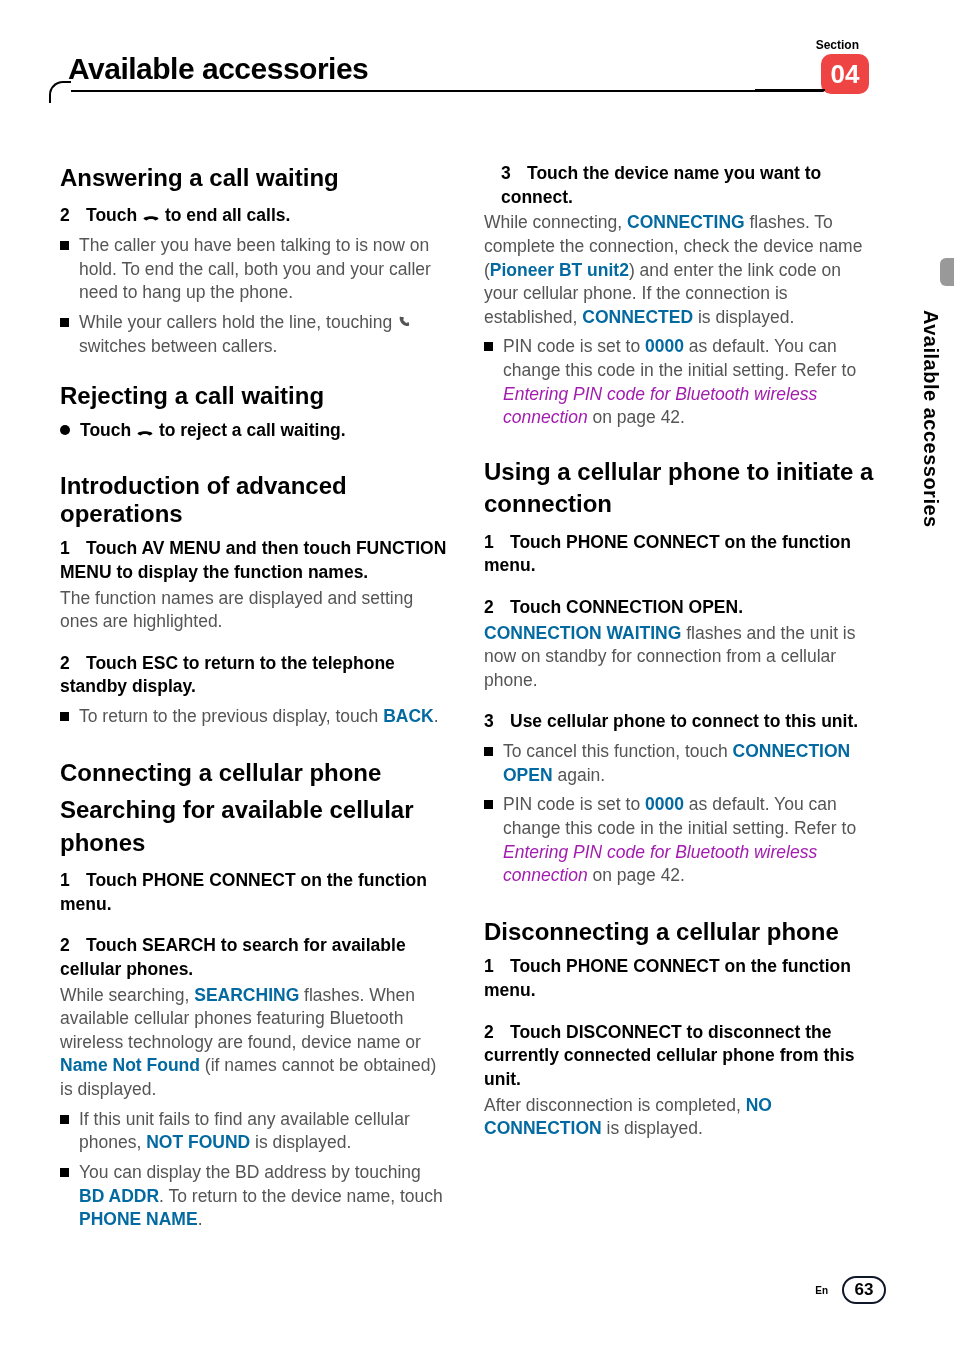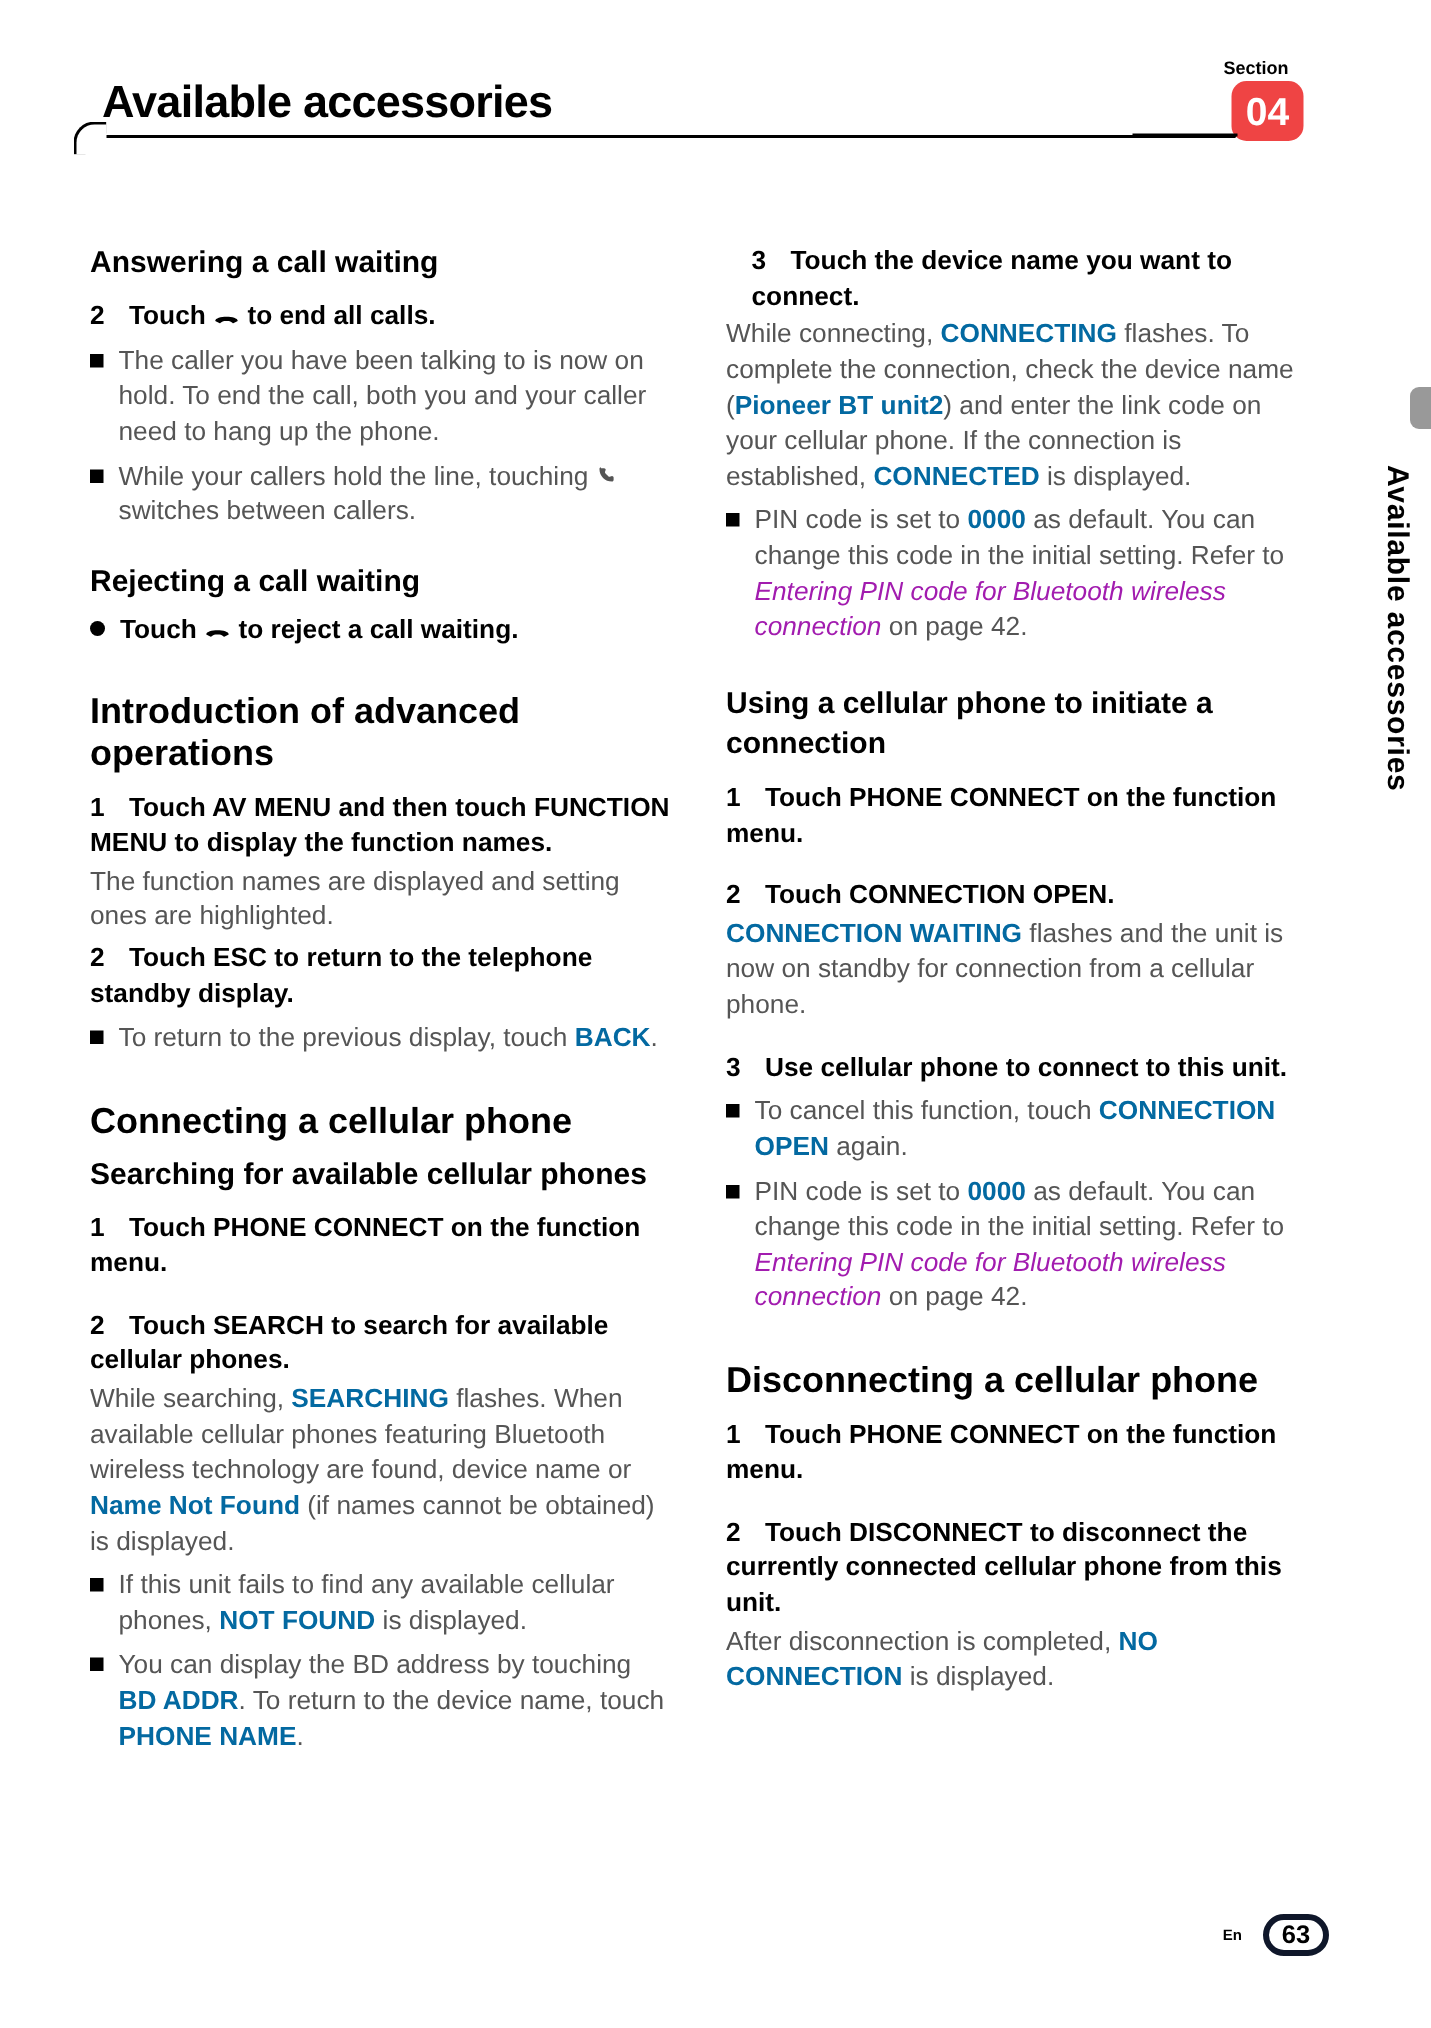--- a/index.html
+++ b/index.html
@@ -9,38 +9,38 @@
   .header-line { position: absolute; top: 40px; left: -5px; right: 70px; height: 2px; background: #000; border-radius: 2px; }
   .header-line::before { content: ""; position: absolute; left: -6px; top: -9px; width: 20px; height: 20px; border: 2px solid #000; border-right: none; border-bottom: none; border-radius: 14px 0 0 0; transform: rotate(0deg); background: #fff; }
   .header-line::after { content: ""; position: absolute; right: -1px; top: -1px; width: 70px; height: 2px; background: #000; }
   .header-title { position: absolute; left: 8px; top: 2px; font-size: 30px; font-weight: 900; letter-spacing: -0.5px; }
   .section-label { position: absolute; right: 35px; top: -12px; font-size: 12px; font-weight: 900; }
   .section-badge { position: absolute; right: 25px; top: 4px; width: 48px; height: 40px; background: #ef4444; color: #fff; border-radius: 10px; font-size: 26px; font-weight: 900; display: flex; align-items: center; justify-content: center; }
   .side-tab { position: absolute; right: 12px; top: 310px; writing-mode: vertical-rl; font-size: 20px; font-weight: 900; letter-spacing: 0.5px; }
   .side-stub { position: absolute; right: 0; top: 258px; width: 14px; height: 28px; background: #999; border-radius: 6px 0 0 6px; }
   .cols { display: flex; gap: 34px; }
   .col { width: 390px; font-size: 17.5px; line-height: 1.35; }
-  .h3 { font-size: 20px; font-weight: 900; margin-top: 22px; margin-bottom: 6px; }
+  .h3 { font-size: 24px; font-weight: 900; margin-top: 22px; margin-bottom: 6px; }
   .h2 { font-size: 24px; font-weight: 900; margin-top: 30px; margin-bottom: 8px; line-height: 1.15; }
   .step { font-weight: 900; margin-top: 10px; }
   .step .num { display: inline-block; width: 26px; }
   .body { color: #555; margin-top: 2px; }
   .bullet-row { display: flex; align-items: flex-start; margin-top: 6px; }
   .bullet-sq { width: 9px; height: 9px; background: #000; margin-top: 7px; margin-right: 10px; flex-shrink: 0; }
   .bullet-dot { width: 10px; height: 10px; border-radius: 50%; background: #000; margin-top: 6px; margin-right: 10px; flex-shrink: 0; }
   .bullet-text { color: #555; flex: 1; }
   .bold { font-weight: 900; color: #0369a1; }
   .ital { font-style: italic; color: #a21caf; }
   .phone-icon { display: inline-block; width: 14px; height: 14px; position: relative; }
   .phone-icon svg { width: 14px; height: 14px; vertical-align: -1px; }
   .hangup-icon { display: inline-block; width: 18px; height: 12px; position: relative; }
   .hangup-icon svg { width: 18px; height: 12px; vertical-align: -1px; }
   .footer { position: absolute; bottom: 48px; right: 68px; display: flex; align-items: center; gap: 14px; }
   .footer-lang { font-size: 10px; font-weight: 700; }
-  .footer-page { width: 44px; height: 28px; border: 4px solid #0f172a; border-radius: 14px; display: flex; align-items: center; justify-content: center; font-size: 17px; font-weight: 900; }
+  .footer-page { width: 44px; height: 28px; border: 2px solid #0f172a; border-radius: 14px; display: flex; align-items: center; justify-content: center; font-size: 17px; font-weight: 900; }
   .step-cont { font-weight: 900; margin-top: 0; margin-left: 17px; }
 </style>
 </head>
 <body>
 
 <div class="page">
 
   <div class="header-bar">
     <div class="header-title">Available accessories</div>
     <div class="section-label">Section</div>
@@ -76,21 +76,21 @@
       <div class="bullet-row">
           <div class="bullet-dot"></div>
           <div class="bullet-text" style="color:#000;font-weight:900;"><span>Touch </span><span class="hangup-icon"><svg viewBox="0 0 24 12">
                 <path fill="#000" d="M2 10c0-5 20-5 20 0l-4 2c-1 0-1-2-6-2s-5 2-6 2z"></path>
               </svg></span><span> to reject a call waiting.</span></div>
         </div>
 
       <div class="h2">Introduction of advanced operations</div>
       <div class="step"><span class="num">1</span><span>Touch AV MENU and then touch FUNCTION MENU to display the function names.</span></div>
       <div class="body">The function names are displayed and setting ones are highlighted.</div>
-      <div class="step" style="margin-top:4px;"><span class="num">2</span><span>Touch ESC to return to the telephone standby display.</span></div>
+      <div class="step" style="margin-top:18px;"><span class="num">2</span><span>Touch ESC to return to the telephone standby display.</span></div>
       <div class="bullet-row">
           <div class="bullet-sq"></div>
           <div class="bullet-text"><span>To return to the previous display, touch </span><span class="bold">BACK</span><span>.</span></div>
         </div>
 
       <div class="h2">Connecting a cellular phone</div>
       <div class="h3" style="margin-top:6px;">Searching for available cellular phones</div>
       <div class="step"><span class="num">1</span><span>Touch PHONE CONNECT on the function menu.</span></div>
       <div class="step" style="margin-top:18px;"><span class="num">2</span><span>Touch SEARCH to search for available cellular phones.</span></div>
       <div class="body"><span>While searching, </span><span class="bold">SEARCHING</span><span> flashes. When available cellular phones featuring Bluetooth wireless technology are found, device name or </span><span class="bold">Name Not Found</span><span> (if names cannot be obtained) is displayed.</span></div>

